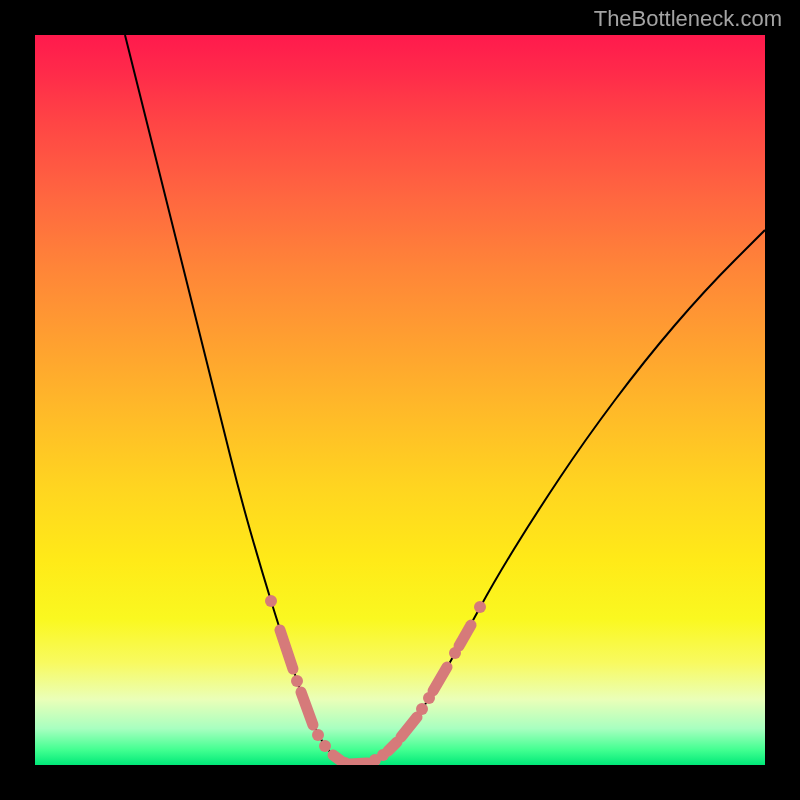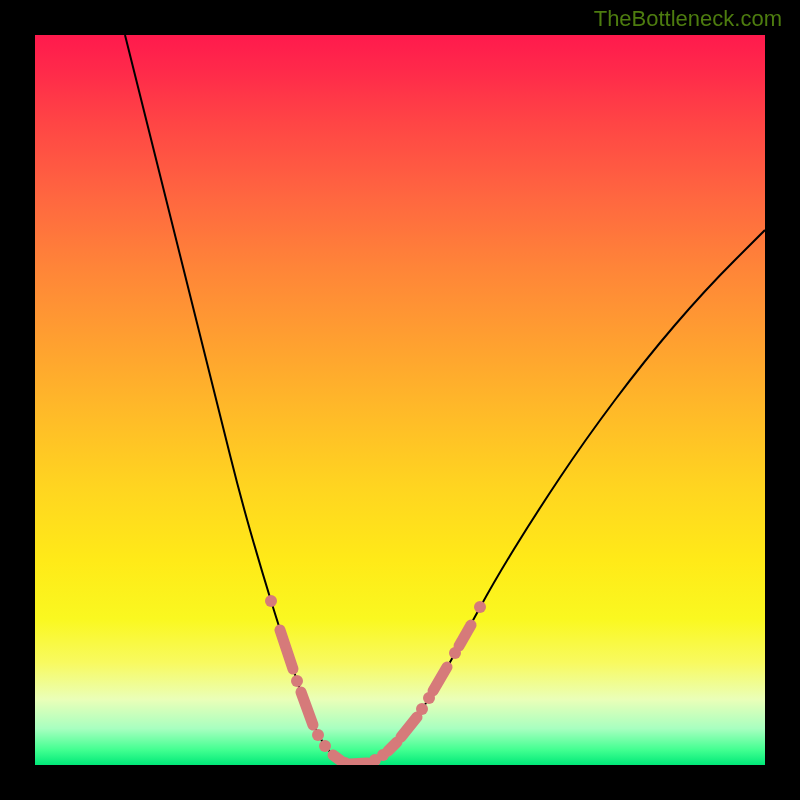--- a/index.html
+++ b/index.html
@@ -11,21 +11,21 @@
       width: 800px;
       height: 800px;
       background: #000;
       position: relative;
       font-family: Arial, sans-serif;
     }
     .watermark {
       position: absolute;
       top: 6px;
       right: 18px;
-      color: #4d7c0f;
+      color: #a3a3a3;
       font-size: 22px;
       font-weight: normal;
       z-index: 10;
     }
     .plot-area {
       position: absolute;
       top: 35px;
       left: 35px;
       width: 730px;
       height: 730px;

